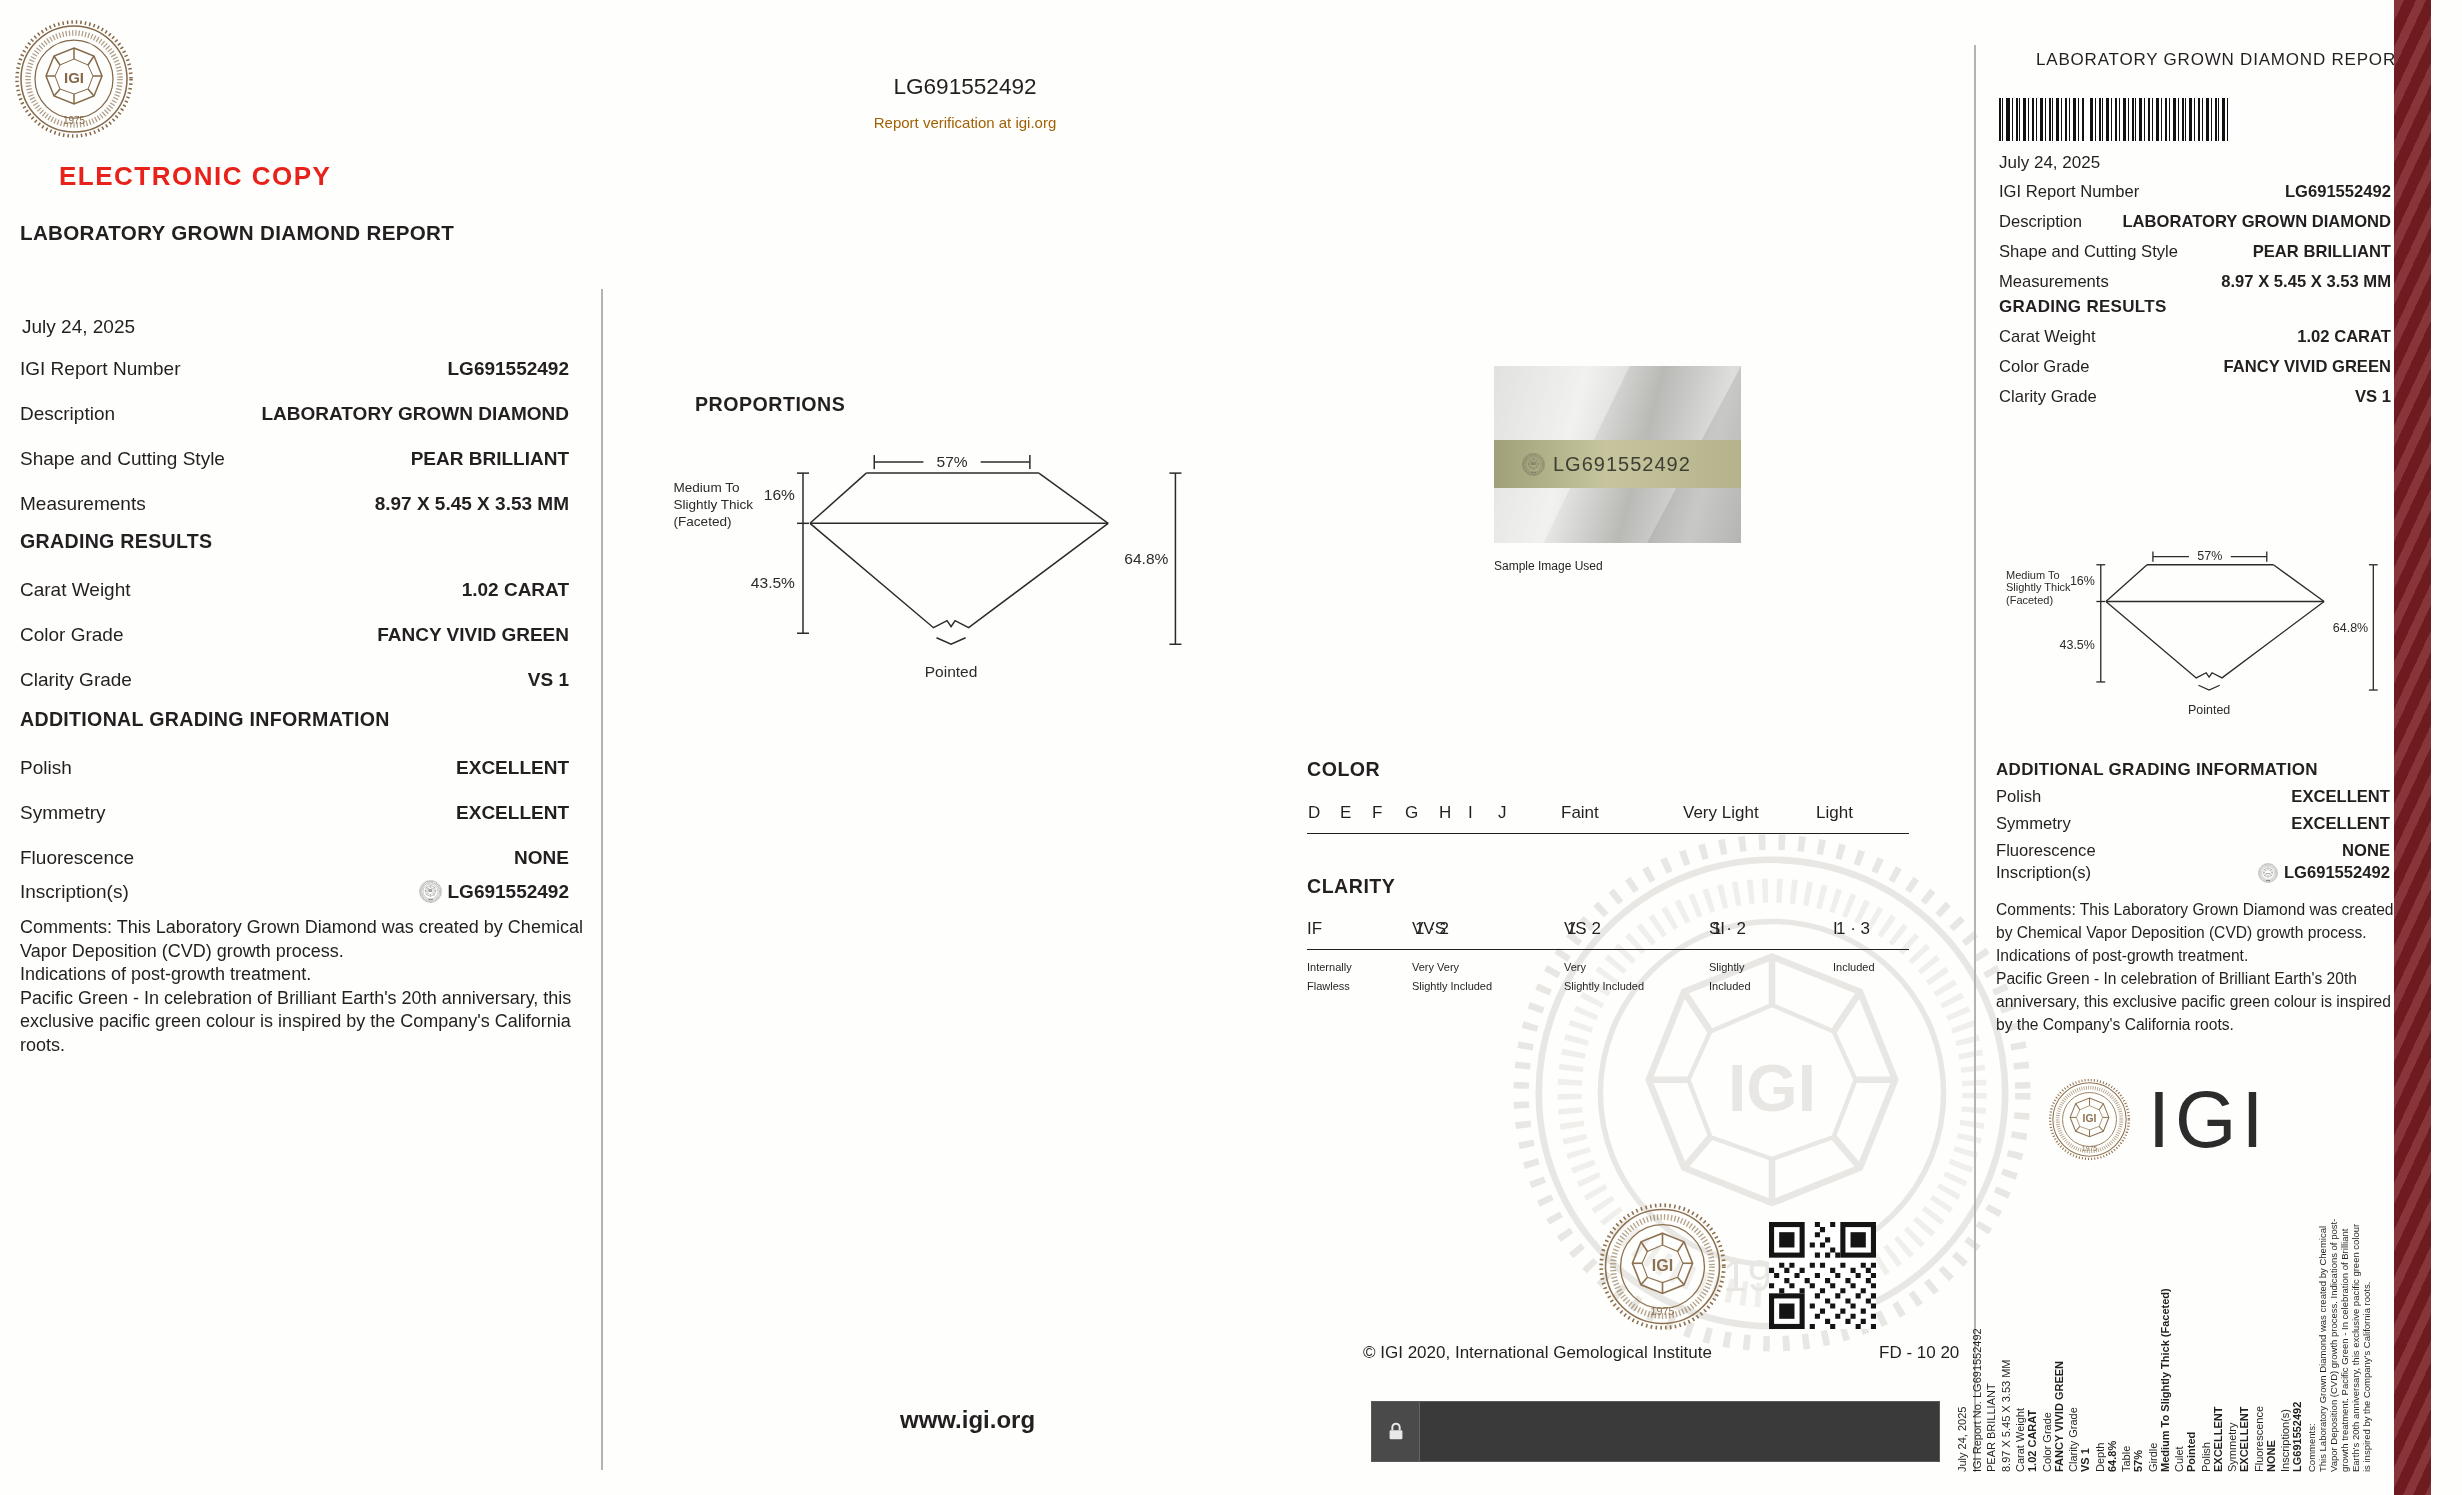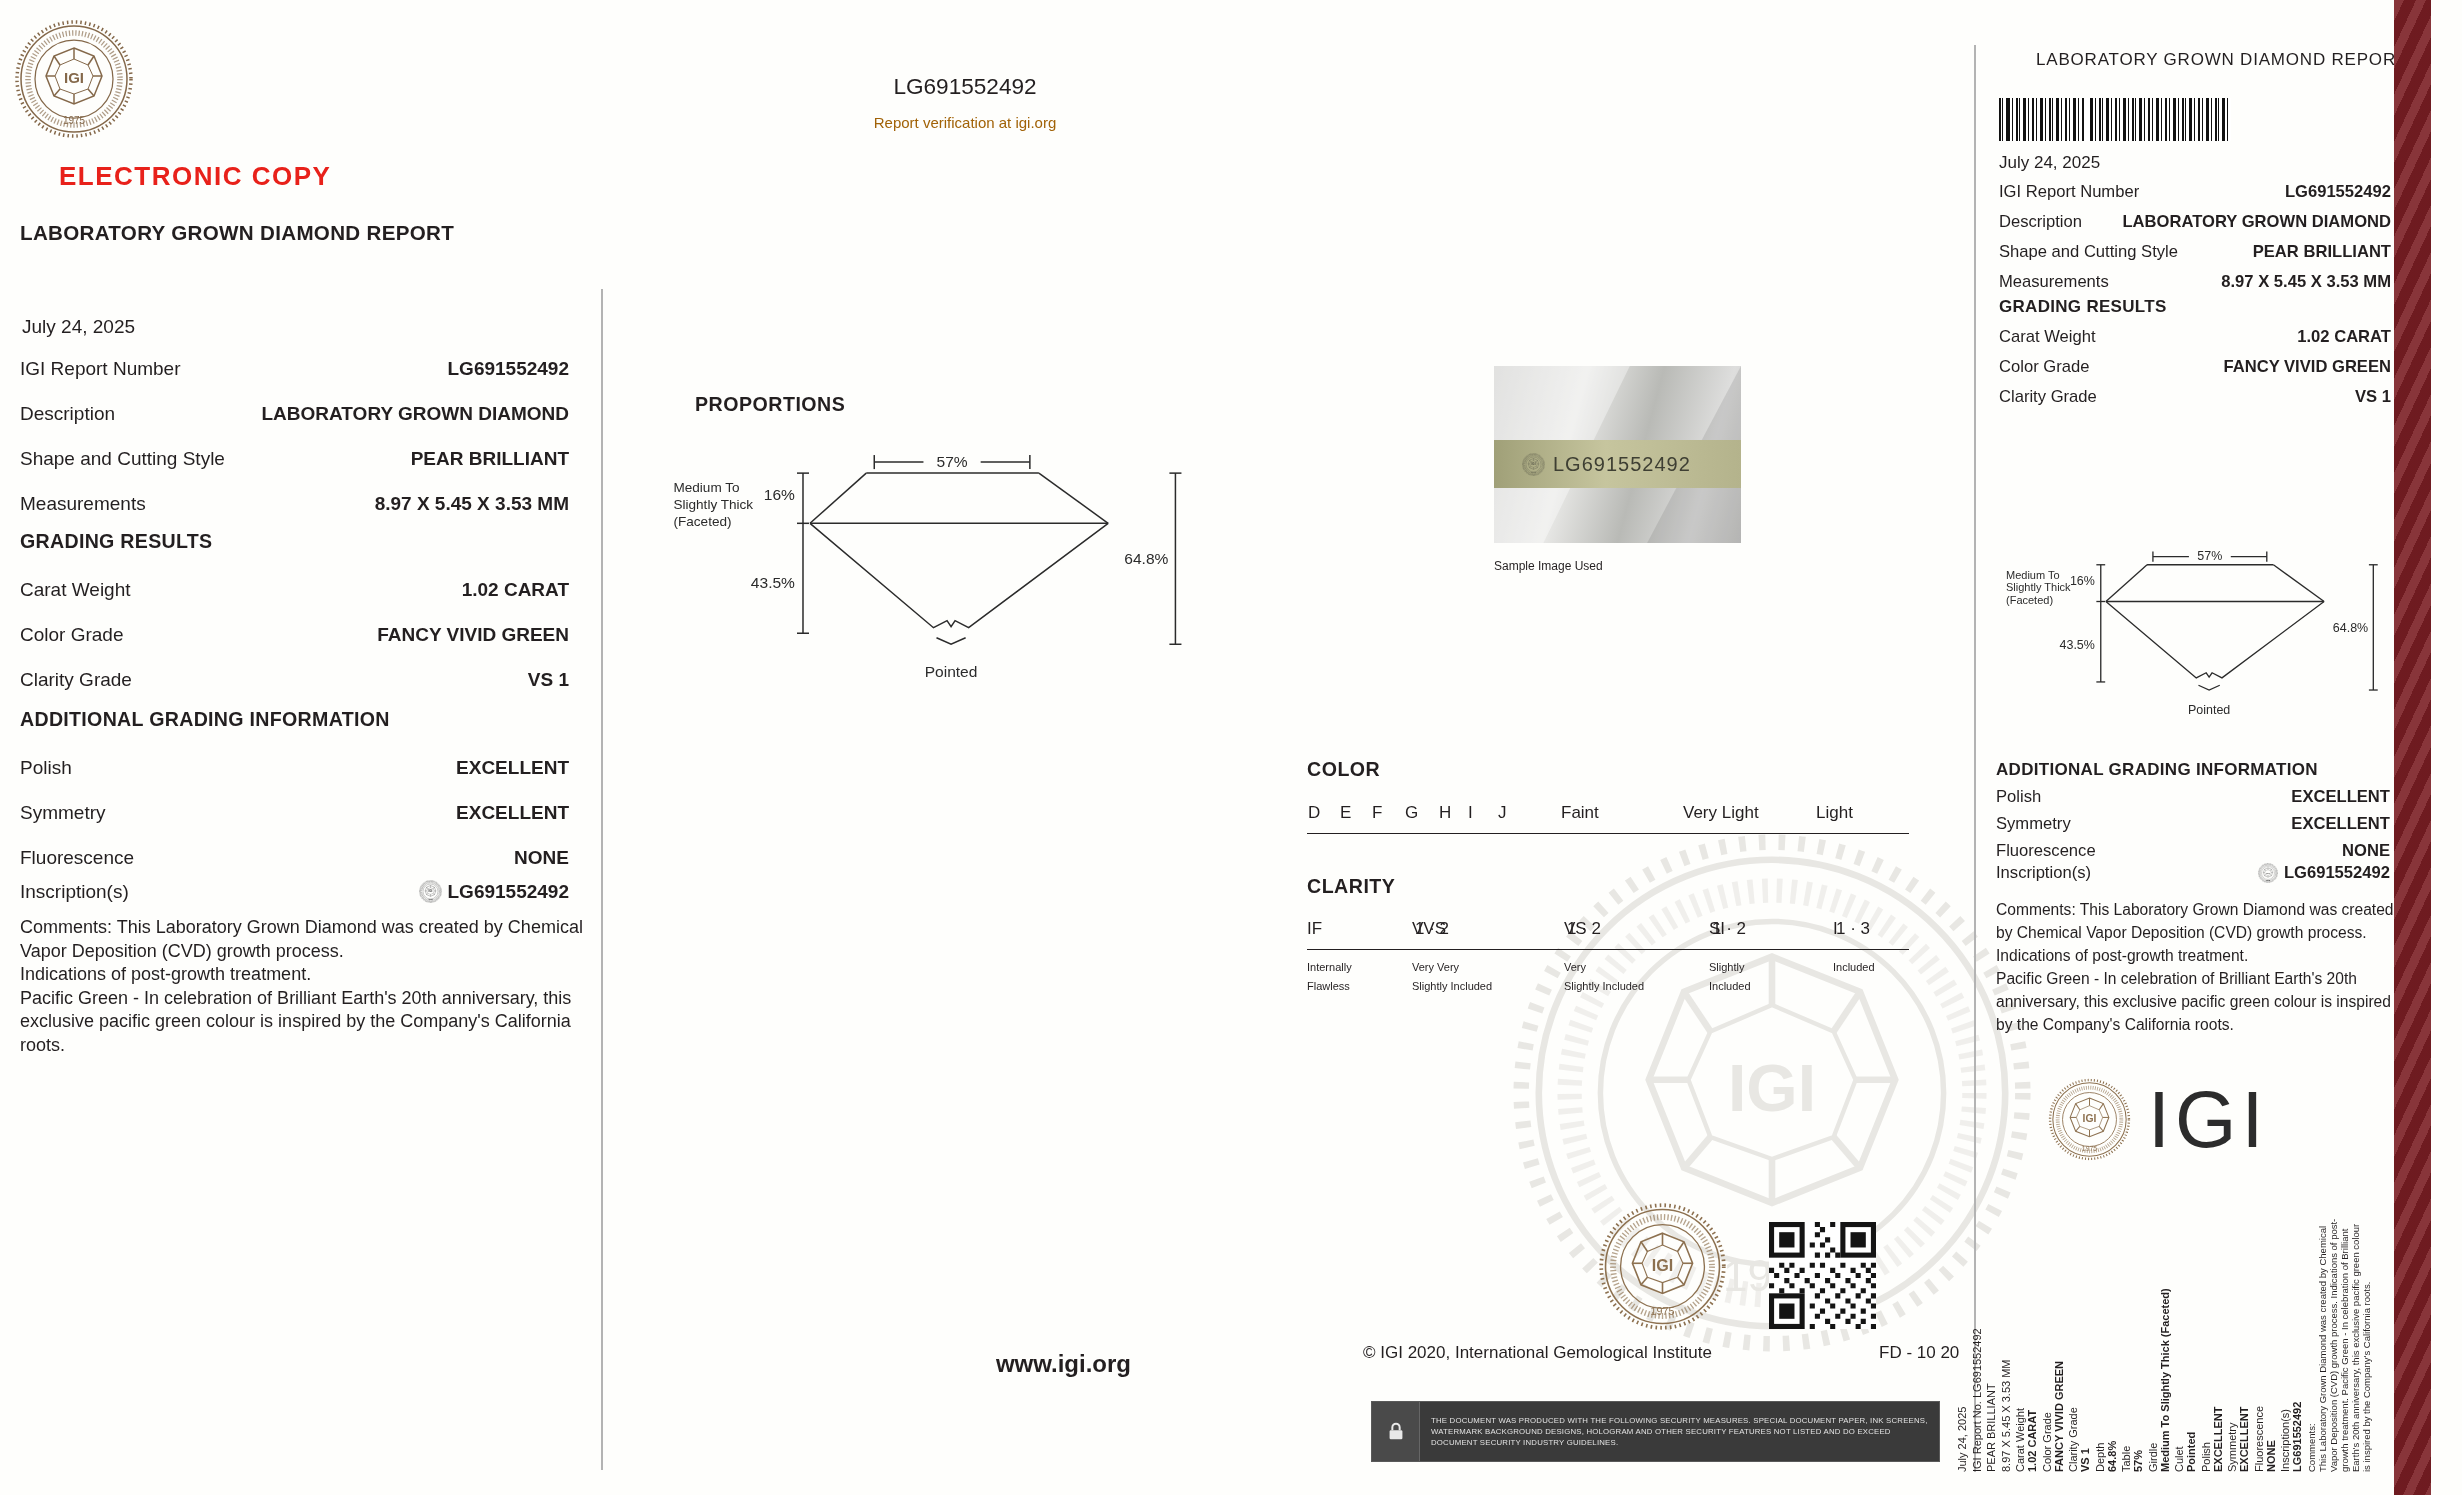--- a/index.html
+++ b/index.html
@@ -56,21 +56,21 @@
   .watermark{position:absolute;left:1508px;top:829px;width:528px;height:528px;color:#e8e7e3}
   .seal-footer{position:absolute;left:1598px;top:1202px;width:129px;height:129px;color:#8d7150}
   .qr{position:absolute;left:1769px;top:1222px;width:107px;height:107px}
   .copyright{position:absolute;left:1363px;top:1343px;font-size:17px}
   .form-code{position:absolute;left:1879px;top:1343px;font-size:17px}
   .security{position:absolute;left:1371px;top:1401px;width:569px;height:61px;display:flex;align-items:stretch;
     background:#3a3a3a;border:1px solid #5a5a5a}
   .lock-box{width:48px;display:flex;align-items:center;justify-content:center;background:#4a4a4a;border-right:1px solid #666}
   .lock-box svg{width:22px;height:22px}
   .security-text{flex:1;display:flex;align-items:center;padding:5px 11px;font-size:7.8px;letter-spacing:0.2px;color:#e3e3e3;line-height:11px}
-  .website{position:absolute;left:900px;top:1350px;width:231px;text-align:right;font-size:24px;font-weight:bold}
+  .website{position:absolute;left:900px;top:1406px;width:231px;text-align:left;font-size:24px;font-weight:bold}
 
   
   .stub-title{position:absolute;left:2036px;top:50px;font-size:17px;letter-spacing:0.8px}
   .barcode{position:absolute;left:1999px;top:98px;width:232px;height:43px;background-color:#fff;
     background-image:repeating-linear-gradient(90deg,#111 0 2px,#fff 2px 3.5px,#111 3.5px 4.5px,#fff 4.5px 7.5px,#111 7.5px 10.6px,#fff 10.6px 12.6px,#111 12.6px 13.6px,#fff 13.6px 16.6px)}
   .s-date{position:absolute;left:1999px;top:153px;font-size:17px}
   .s-fields{position:absolute;width:392px;font-size:16.6px}
   .s-fields .row{margin-bottom:10px}
   .s-sec-h{position:absolute;font-weight:bold;font-size:17px;letter-spacing:0.3px}
   .s-inscr{position:absolute;display:flex;justify-content:space-between;align-items:center;width:394px;font-size:16.6px}
@@ -335,21 +335,20 @@
   <div class="copyright">© IGI 2020, International Gemological Institute</div>
   <div class="form-code">FD - 10 20</div>
 
   <div class="security">
     <div class="lock-box">
       <svg viewBox="0 0 24 24">
         <rect x="5" y="10" width="14" height="10" rx="1.5" fill="#e8e8e8"></rect>
         <path d="M8 10V7a4 4 0 0 1 8 0v3" fill="none" stroke="#e8e8e8" stroke-width="2.2"></path>
       </svg>
     </div>
-    <div class="security-text">THE DOCUMENT WAS PRODUCED WITH THE FOLLOWING SECURITY MEASURES. SPECIAL DOCUMENT PAPER, INK SCREENS, WATERMARK BACKGROUND DESIGNS, HOLOGRAM AND OTHER SECURITY FEATURES NOT LISTED AND DO EXCEED DOCUMENT SECURITY INDUSTRY GUIDELINES.</div>
   </div>
 
   <div class="website">www.igi.org</div>
 
   <div class="stub-title">LABORATORY GROWN DIAMOND REPORT</div>
   <div class="barcode"></div>
   <div class="s-date">July 24, 2025</div>
 
   <div class="fields s-fields" style="left:1999px;top:182px">
     <div class="row">

